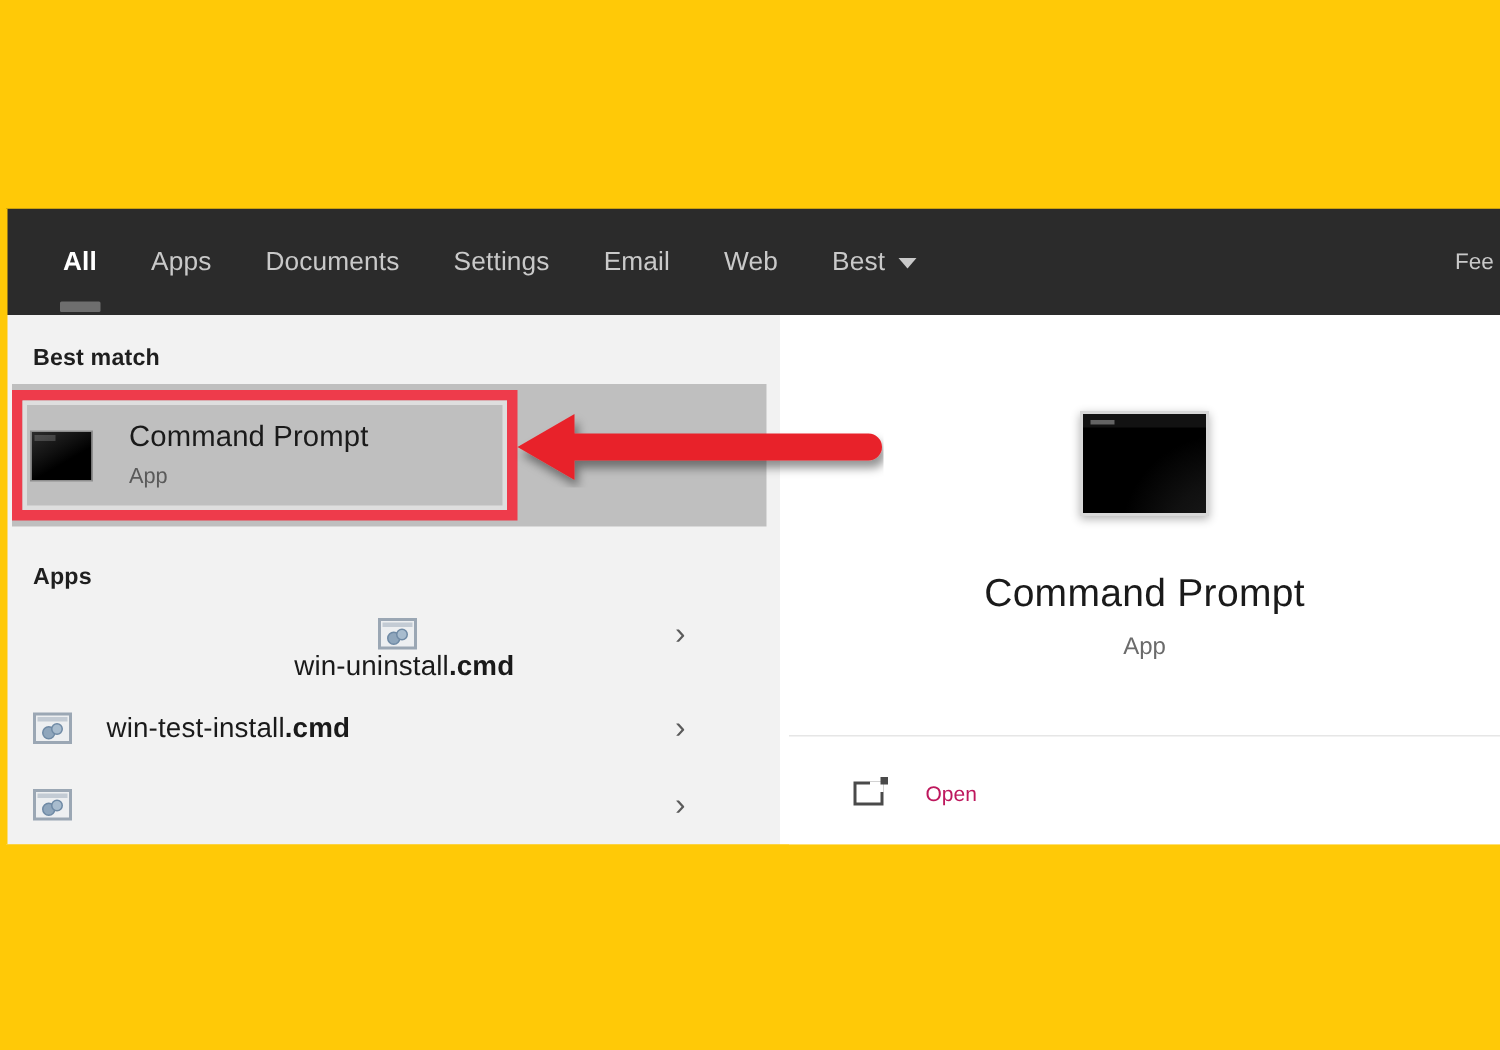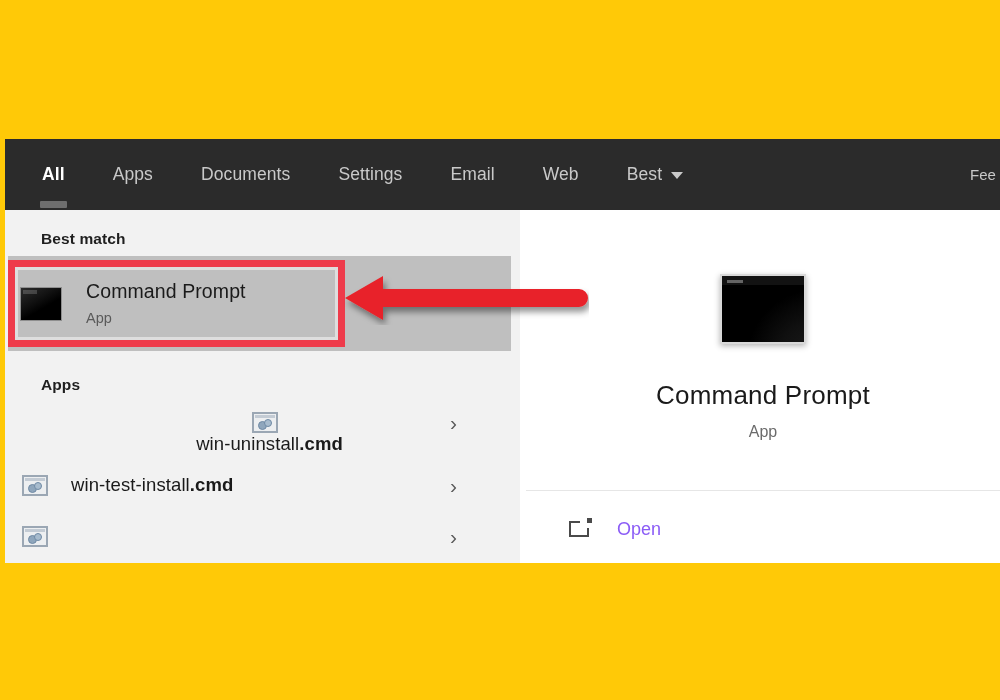--- a/index.html
+++ b/index.html
@@ -52,21 +52,21 @@
     background: #2B2B2B;
     box-sizing: border-box;
   }
   .tabs {
     position: absolute;
     left: 22px;
     top: 0;
     height: 71px;
     display: flex;
     align-items: center;
-    gap: 16px;
+    gap: 4px;
   }
   .tab {
     position: relative;
     height: 71px;
     display: flex;
     align-items: center;
     padding: 0 16px;
     color: #C9C9C9;
     font-size: 17.5px;
     letter-spacing: 0.1px;
@@ -147,21 +147,20 @@
   }
 
   
   .section-label {
     position: absolute;
     left: 18px;
     color: #1F1F1F;
     font-size: 15.5px;
     font-weight: bold;
     letter-spacing: 0.1px;
-    margin-left: 19px;
   }
   .section-label.best { top: 20px; }
   .section-label.apps { top: 166px; }
 
   
   .selected-bg {
     position: absolute;
     left: 4px;
     top: 46px;
     width: 503px;
@@ -400,22 +399,22 @@
   .open-icon .dot {
     position: absolute;
     right: -5px;
     top: -5px;
     width: 5px;
     height: 5px;
     background: #4A4A4A;
   }
   .open-label {
     margin-left: 28px;
-    color: #8b5cf6;
-    font-size: 18px;
+    color: #be185d;
+    font-size: 14px;
   }
 
   
   .arrow {
     position: absolute;
     left: 341px;
     top: 271px;
     width: 248px;
     height: 54px;
     z-index: 60;

